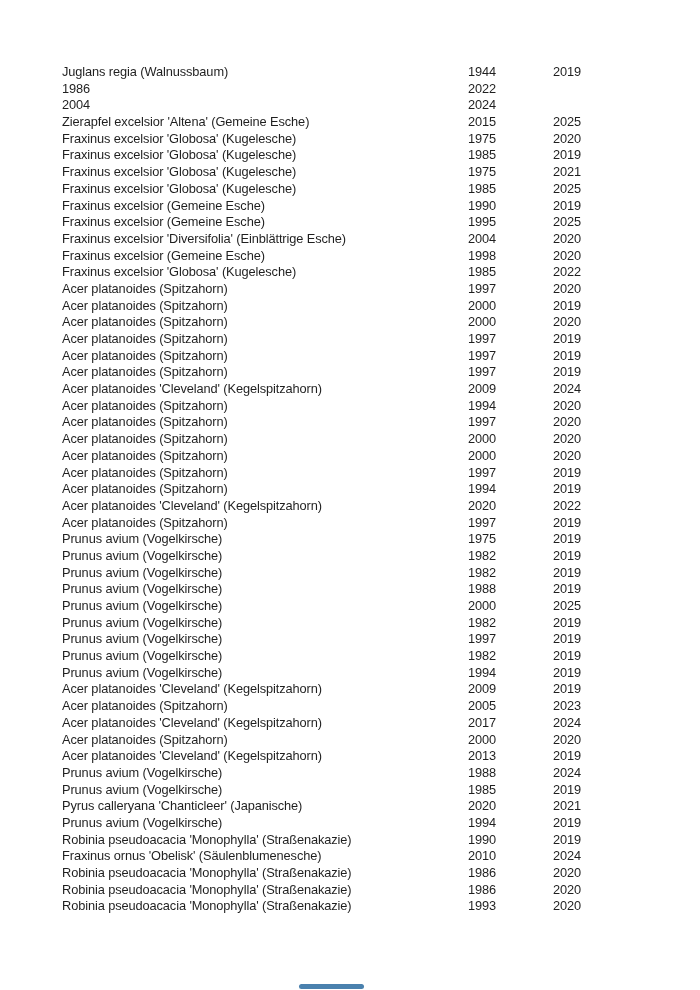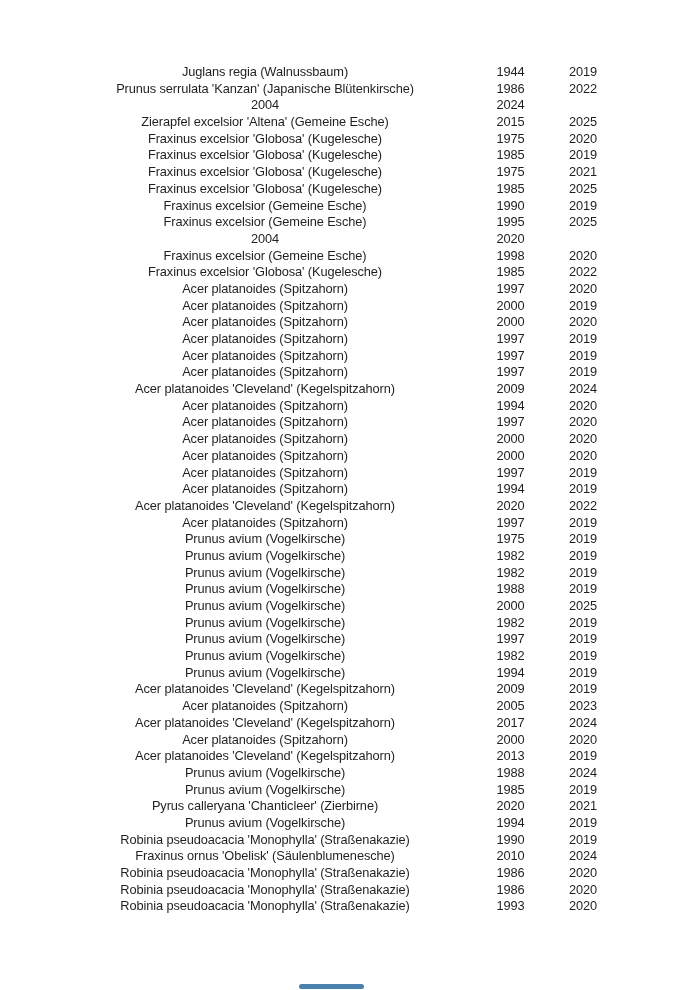--- a/index.html
+++ b/index.html
@@ -4,21 +4,20 @@
 <style>
   html, body { margin: 0; padding: 0; }
   .page {
     position: relative;
     width: 700px;
     height: 990px;
     background: #ffffff;
     overflow: hidden;
     font-family: "Liberation Sans", "DejaVu Sans", sans-serif;
     color: #1f1f1f;
-    text-align: center;
   }
   .tree-list {
     position: absolute;
     left: 62px;
     top: 64px;
     right: 40px;
   }
   .row {
     display: grid;
     grid-template-columns: 406px 85px 60px;
@@ -45,21 +44,20 @@
 <body>
 
 <div class="page" style="background: rgb(255, 255, 255); color: rgb(31, 31, 31);">
   <div class="tree-list" id="tree-list">
       <div class="row">
         <div class="cell name">Juglans regia (Walnussbaum)</div>
         <div class="cell year">1944</div>
         <div class="cell year">2019</div>
       </div>
       <div class="row">
-        <div class="cell name">Prunus serrulata 'Kanzan' (Japanische Blütenkirsche)</div>
         <div class="cell year">1986</div>
         <div class="cell year">2022</div>
       </div>
       <div class="row">
         <div class="cell year">2004</div>
         <div class="cell year">2024</div>
       </div>
       <div class="row">
         <div class="cell name">Zierapfel excelsior 'Altena' (Gemeine Esche)</div>
         <div class="cell year">2015</div>
@@ -89,20 +87,21 @@
         <div class="cell name">Fraxinus excelsior (Gemeine Esche)</div>
         <div class="cell year">1990</div>
         <div class="cell year">2019</div>
       </div>
       <div class="row">
         <div class="cell name">Fraxinus excelsior (Gemeine Esche)</div>
         <div class="cell year">1995</div>
         <div class="cell year">2025</div>
       </div>
       <div class="row">
+        <div class="cell name">Fraxinus excelsior 'Diversifolia' (Einblättrige Esche)</div>
         <div class="cell year">2004</div>
         <div class="cell year">2020</div>
       </div>
       <div class="row">
         <div class="cell name">Fraxinus excelsior (Gemeine Esche)</div>
         <div class="cell year">1998</div>
         <div class="cell year">2020</div>
       </div>
       <div class="row">
         <div class="cell name">Fraxinus excelsior 'Globosa' (Kugelesche)</div>
@@ -258,21 +257,21 @@
         <div class="cell name">Prunus avium (Vogelkirsche)</div>
         <div class="cell year">1988</div>
         <div class="cell year">2024</div>
       </div>
       <div class="row">
         <div class="cell name">Prunus avium (Vogelkirsche)</div>
         <div class="cell year">1985</div>
         <div class="cell year">2019</div>
       </div>
       <div class="row">
-        <div class="cell name">Pyrus calleryana 'Chanticleer' (Zierbirne)</div>
+        <div class="cell name">Pyrus calleryana 'Chanticleer' (Japanische)</div>
         <div class="cell year">2020</div>
         <div class="cell year">2021</div>
       </div>
       <div class="row">
         <div class="cell name">Prunus avium (Vogelkirsche)</div>
         <div class="cell year">1994</div>
         <div class="cell year">2019</div>
       </div>
       <div class="row">
         <div class="cell name">Robinia pseudoacacia 'Monophylla' (Straßenakazie)</div>

